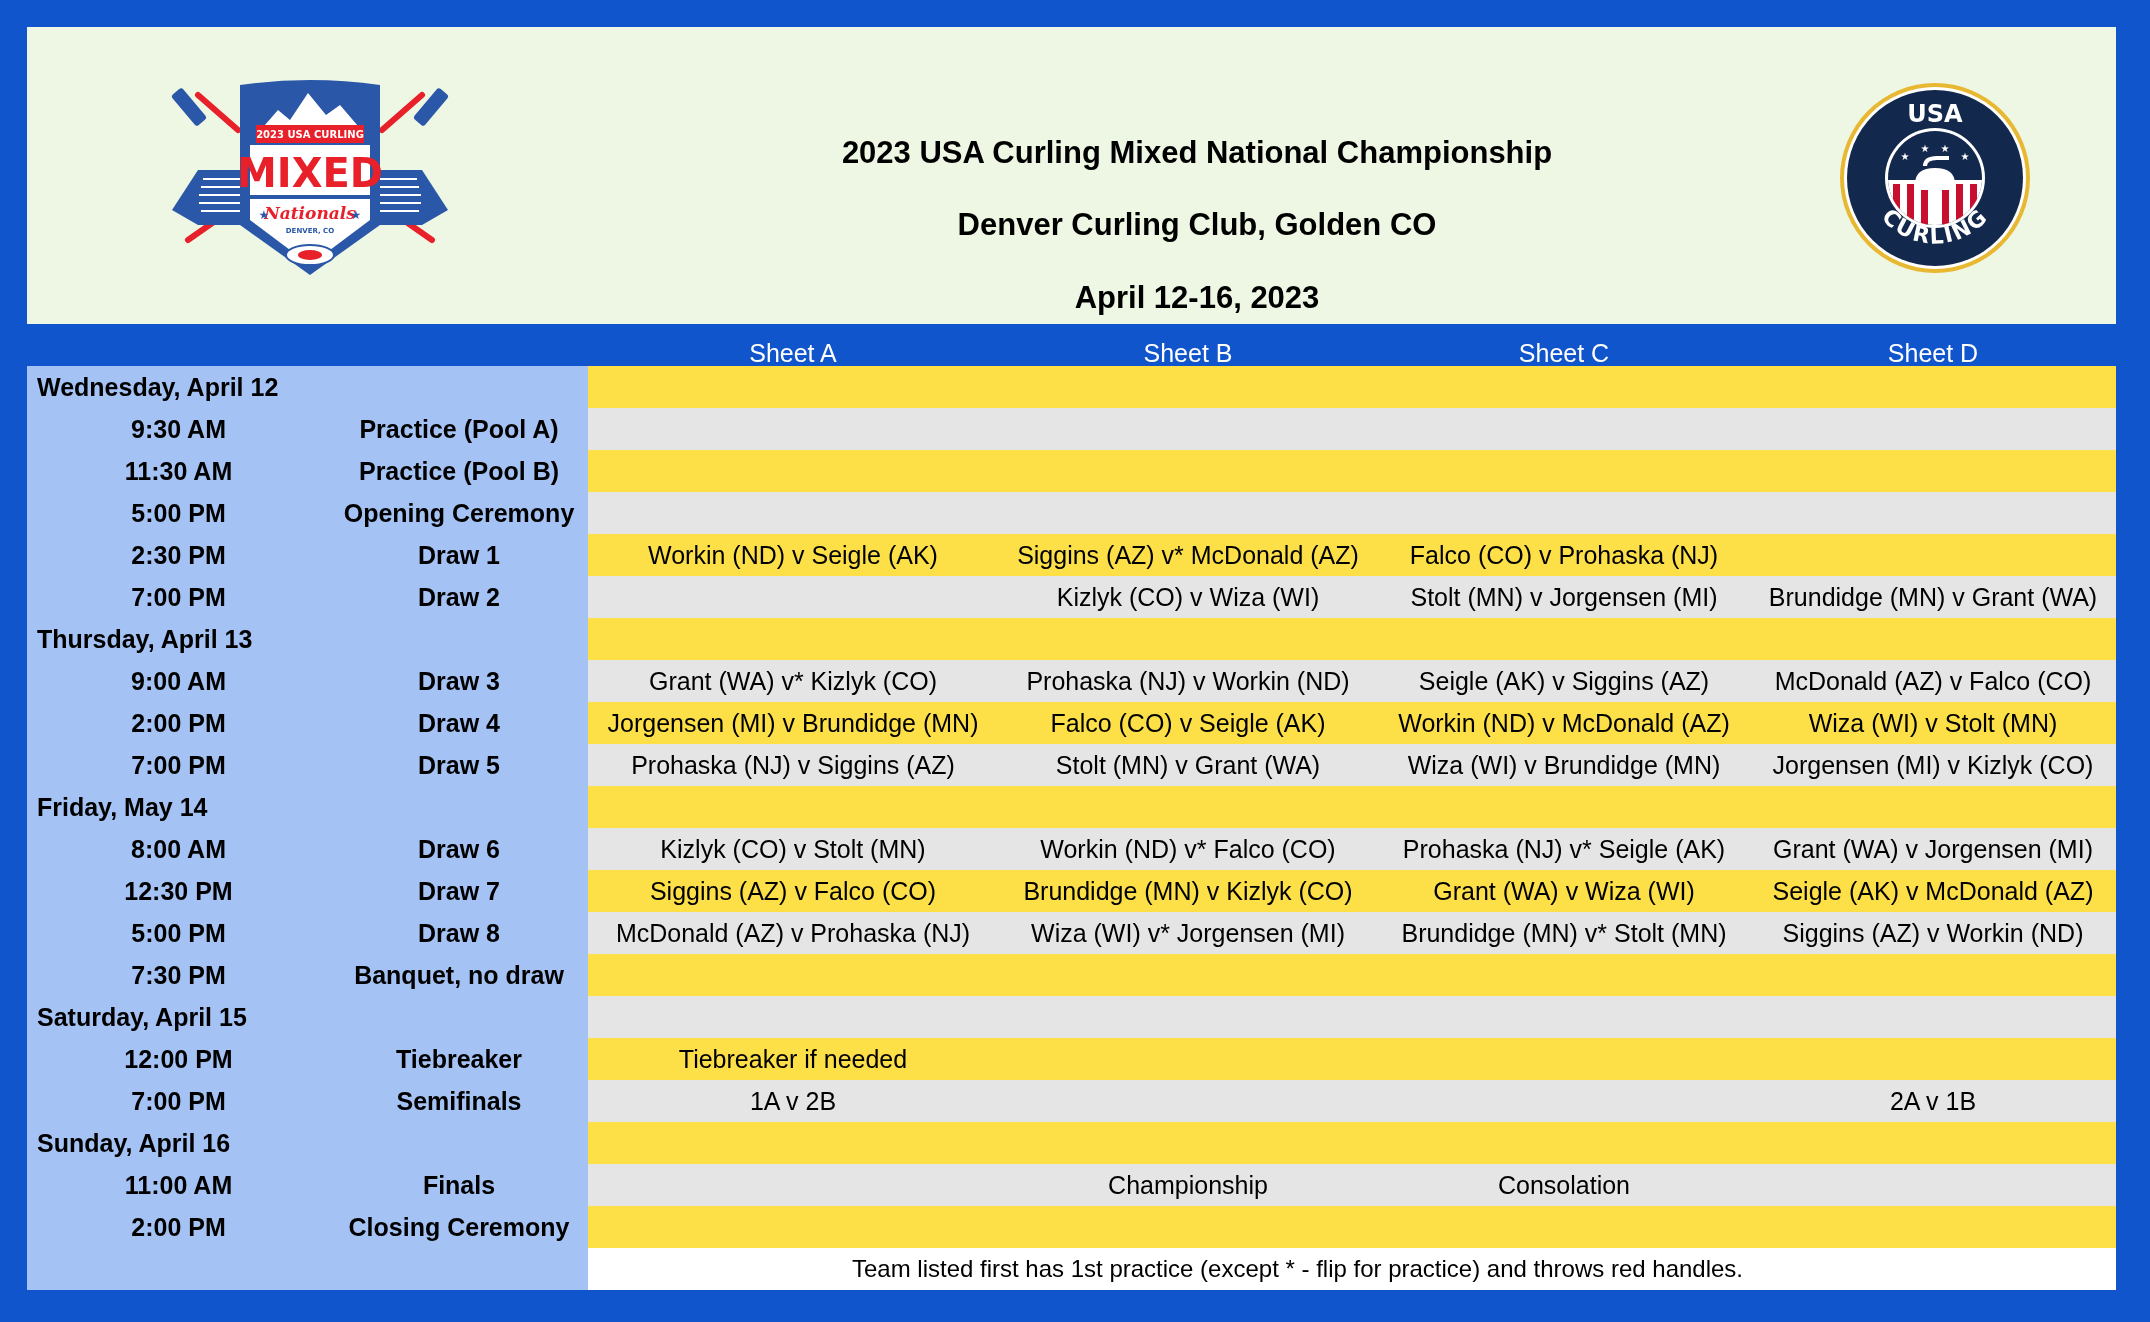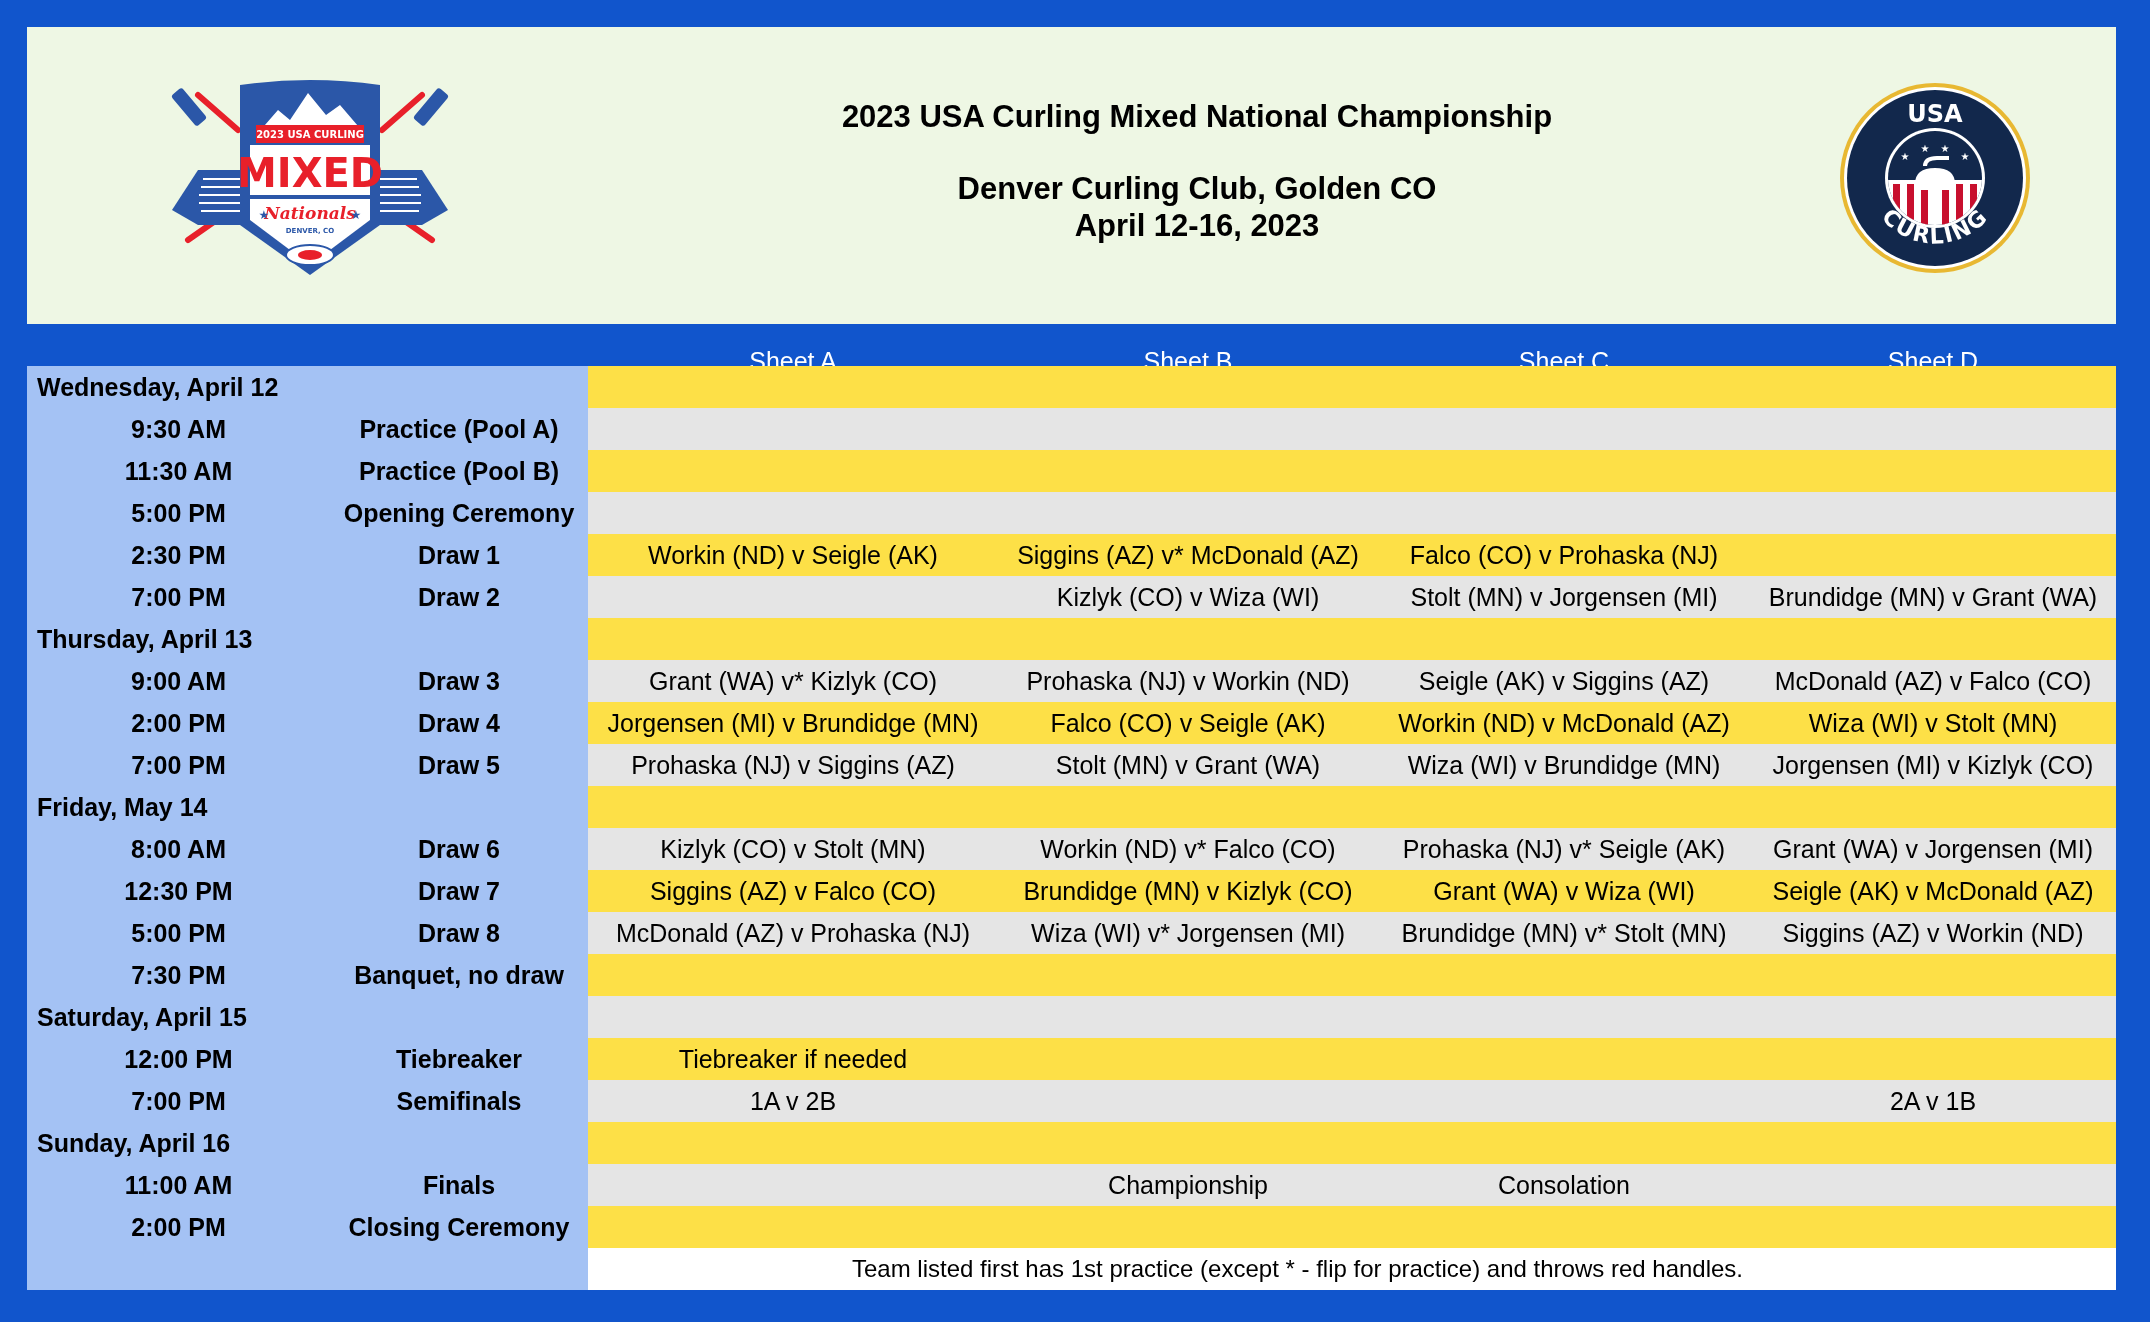--- a/index.html
+++ b/index.html
@@ -13,30 +13,30 @@
   }
   .header {
     position: absolute; left: 27px; top: 27px;
     width: 2089px; height: 297px;
     background: #eef7e4;
   }
   .title-block {
     position: absolute; left: 560px; top: 72px; width: 1220px;
     text-align: center; font-weight: bold;
   }
-  .title { font-size: 31px; line-height: 36px; }
+  .title { font-size: 31px; line-height: 36px; margin-top: 36px; }
   .subtitle { font-size: 31px; line-height: 39px; margin-top: 34px; }
   .logo-left { position: absolute; left: 141px; top: 48px; width: 284px; height: 206px; }
   .logo-right { position: absolute; left: 1810px; top: 53px; width: 196px; height: 196px; }
 
   .sheet-header {
     position: absolute; left: 27px; top: 324px; width: 2089px; height: 42px;
   }
   .sheet-header .sh {
-    position: absolute; top: 16px; height: 50px; line-height: 42px;
+    position: absolute; top: 8px; height: 50px; line-height: 42px;
     color: #ffffff; font-size: 25px; text-align: center;
   }
 
   .grid { position: absolute; left: 27px; top: 366px; width: 2089px; }
   .left-panel {
     position: absolute; left: 27px; top: 366px; width: 561px; height: 924px;
     background: #a4c2f4;
   }
   .row {
     position: absolute; left: 0; width: 2089px; height: 42px;

